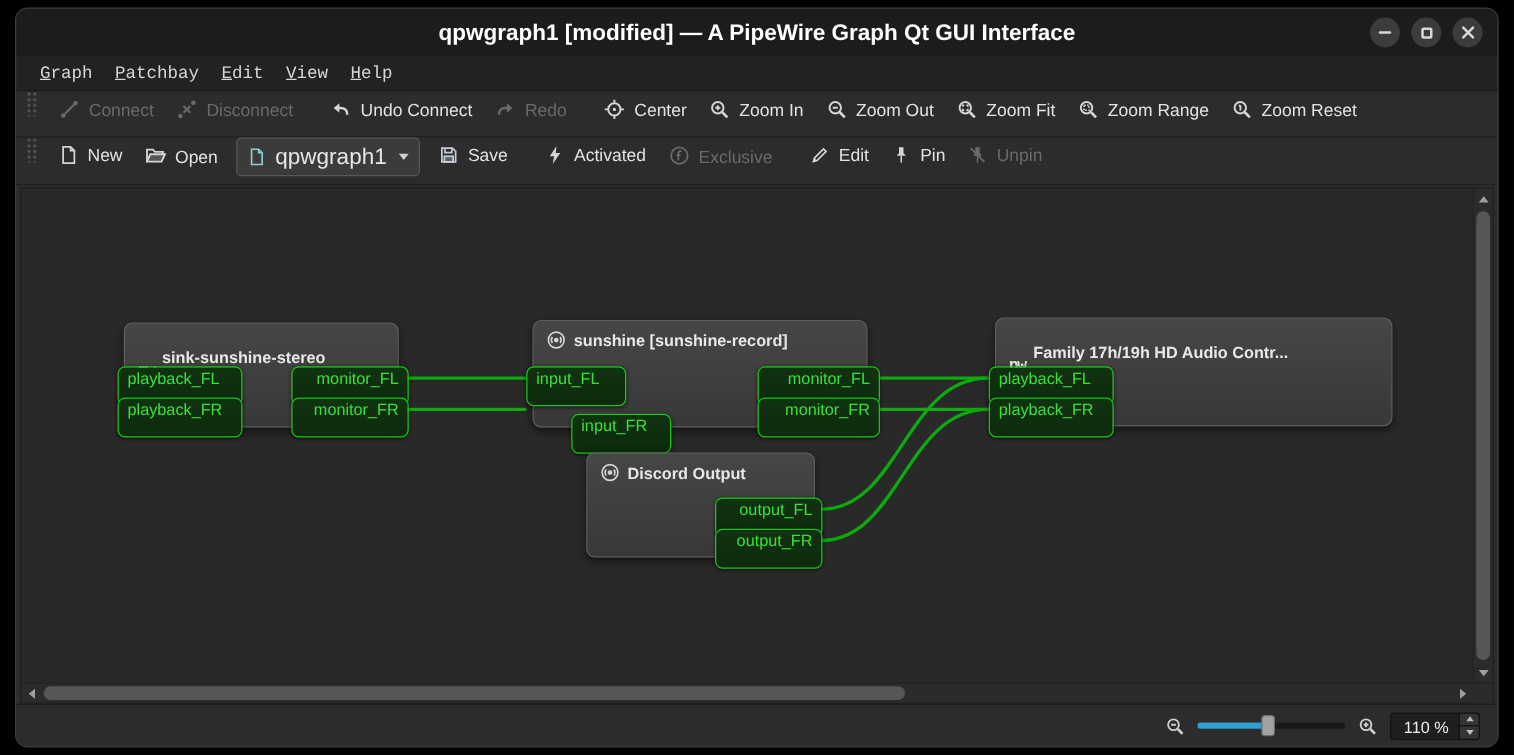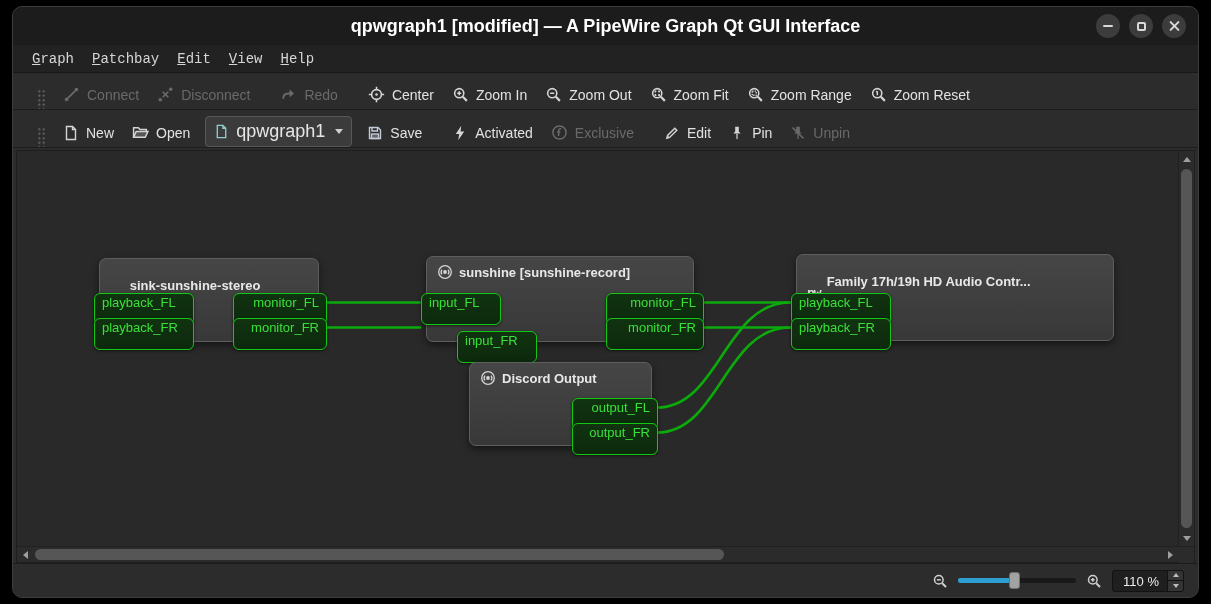--- a/index.html
+++ b/index.html
@@ -19,21 +19,21 @@
   .sym-close{ position:absolute; inset:0; }
   .sym-close::before,.sym-close::after{ content:""; position:absolute; width:13px; height:2px; background:#d8d8d8; border-radius:1px; top:11px; left:5.5px; }
   .sym-close::before{ transform:rotate(45deg); } .sym-close::after{ transform:rotate(-45deg); }
 
   
   .menubar{ height:28px; background:#222222; border-bottom:1px solid #181818; display:flex; align-items:center; padding-left:10px; flex:none; }
   .menu-item{ display:inline-block; color:#d6d6d6; font-size:14px; padding:4px 9px; cursor:pointer;font-family:Liberation Mono, monospace; }
   .menu-item::first-letter{ text-decoration:underline; }
 
   
-  .toolbar{ background:#2c2c2c; display:flex; align-items:flex-end; border-bottom:1px solid #1d1d1d; flex:none;padding-left:16px; }
+  .toolbar{ background:#2c2c2c; display:flex; align-items:flex-start; border-bottom:1px solid #1d1d1d; flex:none; }
   .toolbar1{ height:37px; } .toolbar2{ height:38px; }
   .handle{ width:9px; height:20px; margin:0 8px 0 8px;
     background-image:radial-gradient(#5d5d5d 1px, transparent 1.3px); background-size:4.5px 4.5px; cursor:grab; }
   .tbtn{ display:flex; align-items:center; gap:7px; padding:6px 9px; color:#e2e2e2; font-size:14px; border-radius:3px; cursor:pointer; white-space:nowrap; }
   .tbtn.disabled{ color:#6a6a6a; }
   .tbtn .ic{ flex:none; }
   .gap{ width:12px; }
 
   .combo{ display:flex; align-items:center; gap:7px; background:#3b3b3b; border:1px solid #585858; border-radius:4px; padding:4px 8px; margin:0 6px; color:#e6e6e6; font-size:18px; cursor:pointer; }
   .chevron-down{ width:0; height:0; border-left:4px solid transparent; border-right:4px solid transparent; border-top:5px solid #cfcfcf; margin-left:3px; }
@@ -215,20 +215,26 @@
         </svg>
       <span>Connect</span>
     </div>
     <div class="tbtn disabled">
       <svg class="ic" width="17" height="17" viewBox="0 0 16 16">
           <use href="#sym-disconnect"></use>
         </svg>
       <span>Disconnect</span>
     </div>
     <div class="gap"></div>
+    <div class="tbtn">
+      <svg class="ic" width="17" height="17" viewBox="0 0 16 16">
+          <use href="#sym-undo"></use>
+        </svg>
+      <span>Undo Connect</span>
+    </div>
     <div class="tbtn disabled">
       <svg class="ic" width="17" height="17" viewBox="0 0 16 16">
           <use href="#sym-redo"></use>
         </svg>
       <span>Redo</span>
     </div>
     <div class="gap"></div>
     <div class="tbtn">
       <svg class="ic" width="17" height="17" viewBox="0 0 16 16">
           <use href="#sym-center"></use>

